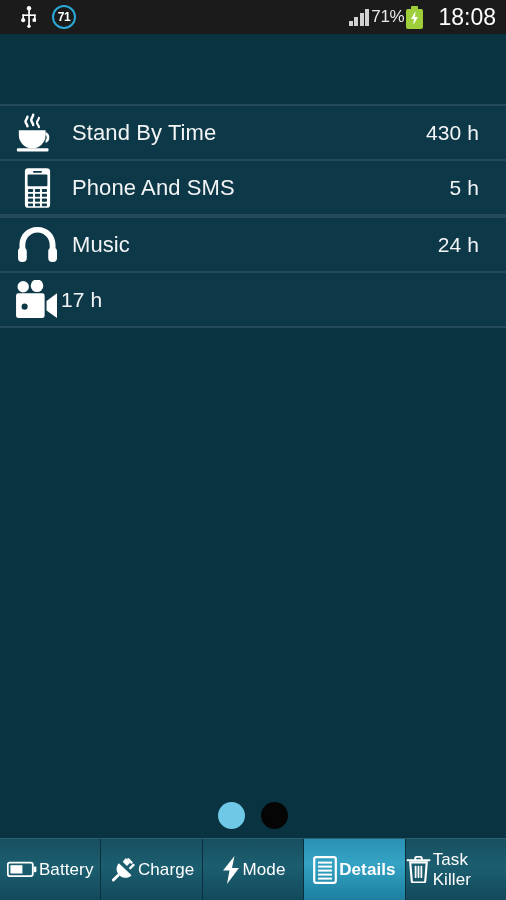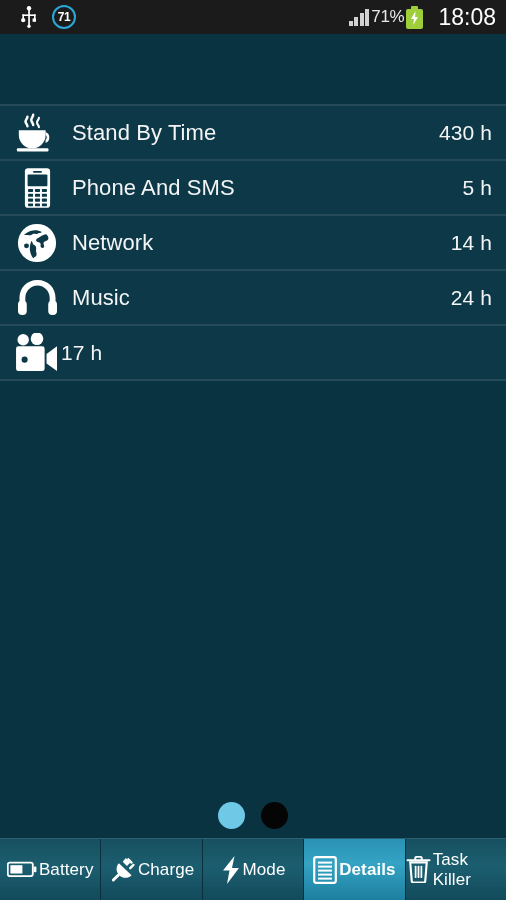--- a/index.html
+++ b/index.html
@@ -53,21 +53,21 @@
 
   
   .list { position:absolute; top:104px; left:0; width:506px; }
   .sep {
     width:506px; height:2px;
     background:linear-gradient(to bottom,#0c2733 0%,#3d6e7e 50%,#0c2733 100%);
   }
   .row {
     position:relative; width:506px; height:53px;
     display:flex; align-items:center;
-    padding:0 14px 0 13px;
+    padding:0 27px 0 13px;
     background:#0d3847;
   }
   .row-icon {
     width:48px; height:46px; flex:0 0 48px;
     display:flex; align-items:center; justify-content:center;
     color:#ffffff;
   }
   .row-icon svg { display:block; }
   .row-label {
     flex:1 1 auto; margin-left:11px;
@@ -195,35 +195,20 @@
             <rect x="19.9" y="40.2" width="5.6" height="3" rx="0.7"></rect>
           </g>
         </svg>
       </span>
       <span class="row-label">Phone And SMS</span>
       <span class="row-value">5 h</span>
     </div>
 
     <div class="sep"></div>
 
-    <div class="row">
-      <span class="row-icon">
-        <svg viewBox="0 0 44 44" width="42" height="42">
-          <circle cx="22" cy="22" r="20" fill="#ffffff"></circle>
-          <g fill="#0d3847">
-            <path d="M8 14 c3 -1 6 1 9 -1 c2 -1.5 4 0.5 6 -1 c1.5 -1 3 0 4 -1.5 c-3.4 -2.2 -8 -2.6 -12 -1 c-3 1.2 -5.4 3 -7 4.5 z"></path>
-            <path d="M16 20 c2 1 1 3.5 3 4 c2 0.5 2.5 3 2 5 c-0.5 2 1 3.5 0.5 5.5 c-0.5 2 -2.5 2 -3.5 3.6 c-2 -2.6 -3 -5.6 -3.4 -8.6 c-0.4 -3.4 0.4 -6.6 1.4 -9.5 z"></path>
-            <path d="M32 13 c1.6 1.6 2.6 3.6 1.6 5.4 c-1 1.8 -3.6 1.4 -4.6 3.2 c-0.8 1.6 1 3 0.4 4.6 c-0.6 1.6 -2.6 1.4 -3.4 0 c-0.8 -1.4 0.4 -3 -0.6 -4.2 c-1.2 -1.4 -3.4 -0.6 -4.2 -2.2 c-0.8 -1.6 1 -2.8 2.4 -3.4 c1.8 -0.8 3.4 -2.2 5.2 -2.8 c1 -0.4 2.2 -0.8 3.2 -0.6 z"></path>
-            <circle cx="11" cy="25" r="2.6"></circle>
-          </g>
-        </svg>
-      </span>
-      <span class="row-label">Network</span>
-      <span class="row-value">14 h</span>
-    </div>
 
     <div class="sep"></div>
 
     <div class="row">
       <span class="row-icon">
         <svg viewBox="0 0 44 40" width="43" height="39" fill="#ffffff">
           <path d="M22 2 C11 2 3.5 10 3.5 20.5 L3.5 24 L9.5 24 L9.5 20.5 C9.5 13.4 15 7.6 22 7.6 C29 7.6 34.5 13.4 34.5 20.5 L34.5 24 L40.5 24 L40.5 20.5 C40.5 10 33 2 22 2 Z"></path>
           <rect x="2" y="23" width="9" height="15" rx="4.2"></rect>
           <rect x="33" y="23" width="9" height="15" rx="4.2"></rect>
         </svg>

